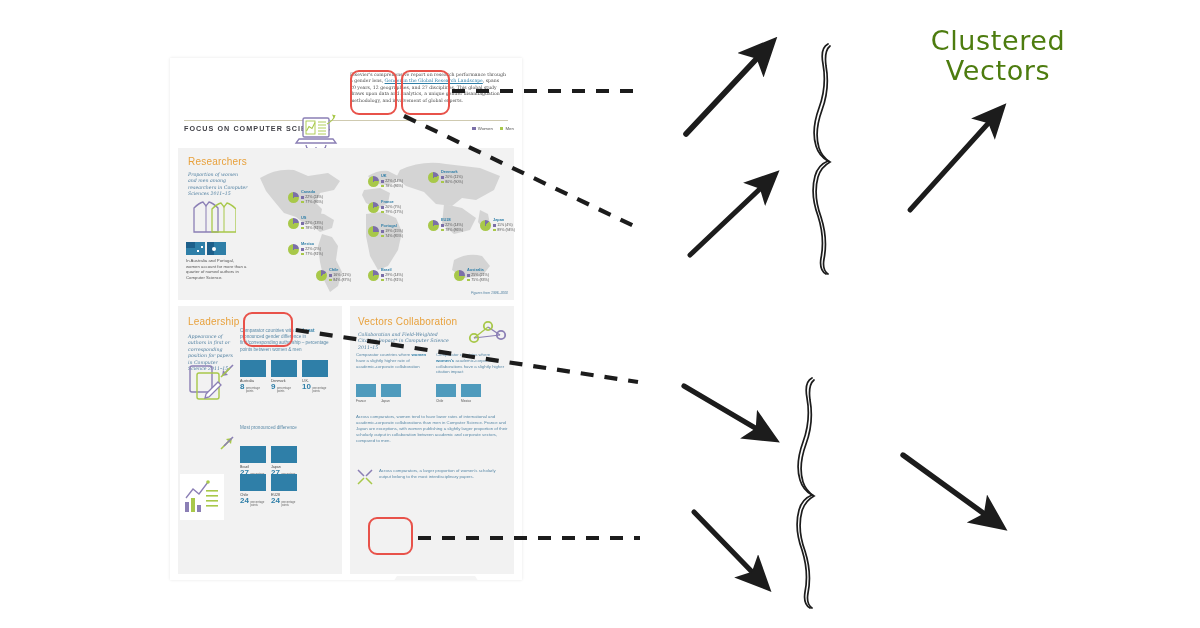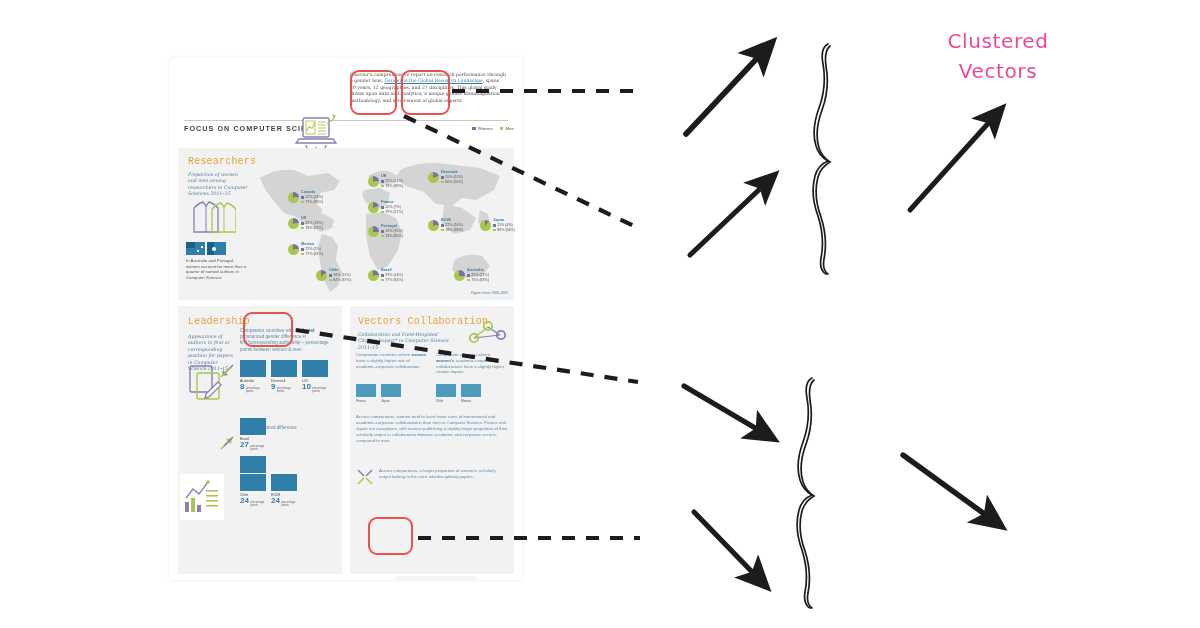--- a/index.html
+++ b/index.html
@@ -27,21 +27,21 @@
   
   .legend{position:absolute;right:8px;top:68px;display:flex;gap:7px;align-items:center;}
   .legend .it{display:flex;align-items:center;gap:2.2px;font-size:4.4px;color:#555;}
   .sw{width:3.4px;height:3.4px;display:inline-block;}
   .sw.w{background:#7b6fa8;}
   .sw.m{background:#a8c84a;}
 
   
   .panel{position:absolute;left:8px;width:336px;background:#f2f2f2;}
   #p-res{top:90px;height:152px;}
-  .sect-title{position:absolute;font-family:Liberation Mono, monospace;font-size:10px;color:#e8a13c;
+  .sect-title{position:absolute;font-family:Liberation Sans, sans-serif;font-size:10px;color:#e8a13c;
               letter-spacing:.2px;}
   .sect-cap{position:absolute;font-family:"DejaVu Serif",serif;font-style:italic;font-size:4.7px;
             line-height:6.4px;color:#4f7fa0;}
   .worldmap{position:absolute;left:70px;top:8px;width:262px;height:140px;}
   .coat{position:absolute;left:8px;top:48px;width:50px;height:40px;}
   .flagpair{position:absolute;left:8px;top:94px;display:flex;gap:2px;}
   .mini-flag{width:19px;height:13px;background:#2f7fa8;position:relative;overflow:hidden;}
   .note{position:absolute;left:8px;top:110px;width:62px;font-size:4.3px;line-height:5.6px;color:#555;}
   .srcnote{position:absolute;right:6px;bottom:5px;font-size:3.4px;color:#4f7fa0;font-style:italic;}
 
@@ -85,21 +85,21 @@
   .coll-foot-txt{font-size:4.3px;line-height:5.8px;color:#5a8aa8;width:120px;}
   .neticon{position:absolute;right:4px;top:14px;width:44px;height:26px;}
 
   
   .footer{position:absolute;left:0;top:518px;width:352px;height:62px;background:#fff;overflow:hidden;}
   .blob{position:absolute;border-radius:50%;}
 
   
   .redbox{position:absolute;border:2.6px solid #e8524a;border-radius:9px;box-sizing:border-box;}
   svg.overlay{position:absolute;left:0;top:0;width:1200px;height:628px;pointer-events:none;}
-  .cvlabel{position:absolute;font-family:"DejaVu Sans",sans-serif;font-size:20px;color:#ec4899;
+  .cvlabel{position:absolute;font-family:"DejaVu Sans",sans-serif;font-size:27px;color:#4d7c0f;
            text-align:center;line-height:30px;letter-spacing:.6px;}
 </style>
 </head>
 <body>
 
 <div id="stage">
 
   <div class="poster">
 
     <div class="hdr">
@@ -420,21 +420,21 @@
         </div>
 
       <div class="mpd">Most pronounced difference</div>
 
       <svg class="arrow-in" style="left:40px;top:128px;" viewBox="0 0 18 18">
         <path d="M3 15 L12 6" stroke="#a8c84a" stroke-width="1.6" fill="none"></path>
         <path d="M14 4 l-1 6 -5 -5 z" fill="#a8c84a"></path>
         <path d="M15 3 L6 12" stroke="#8b7fb5" stroke-width="1.6" fill="none"></path>
       </svg>
 
-      <div class="flagrow" id="lead-most-a" style="left:62px;top:112px;flex-direction:column;">
+      <div class="flagrow" id="lead-most-a" style="left:62px;top:140px;">
           <div class="fcard">
             <div class="fimg"></div>
             <div class="fname">Brazil</div>
             <div class="fstat">
               <span class="fnum">27</span>
               <span class="funit">percentage points</span>
             </div>
           </div>
           <div class="fcard">
             <div class="fimg"></div>

